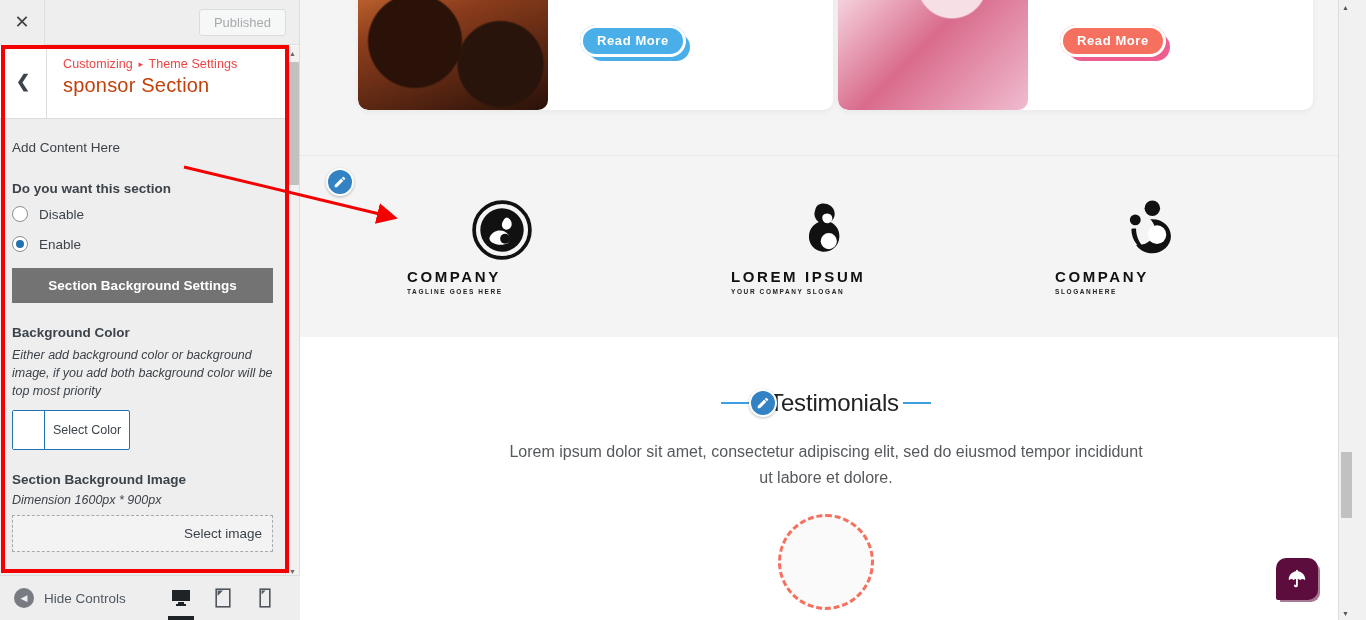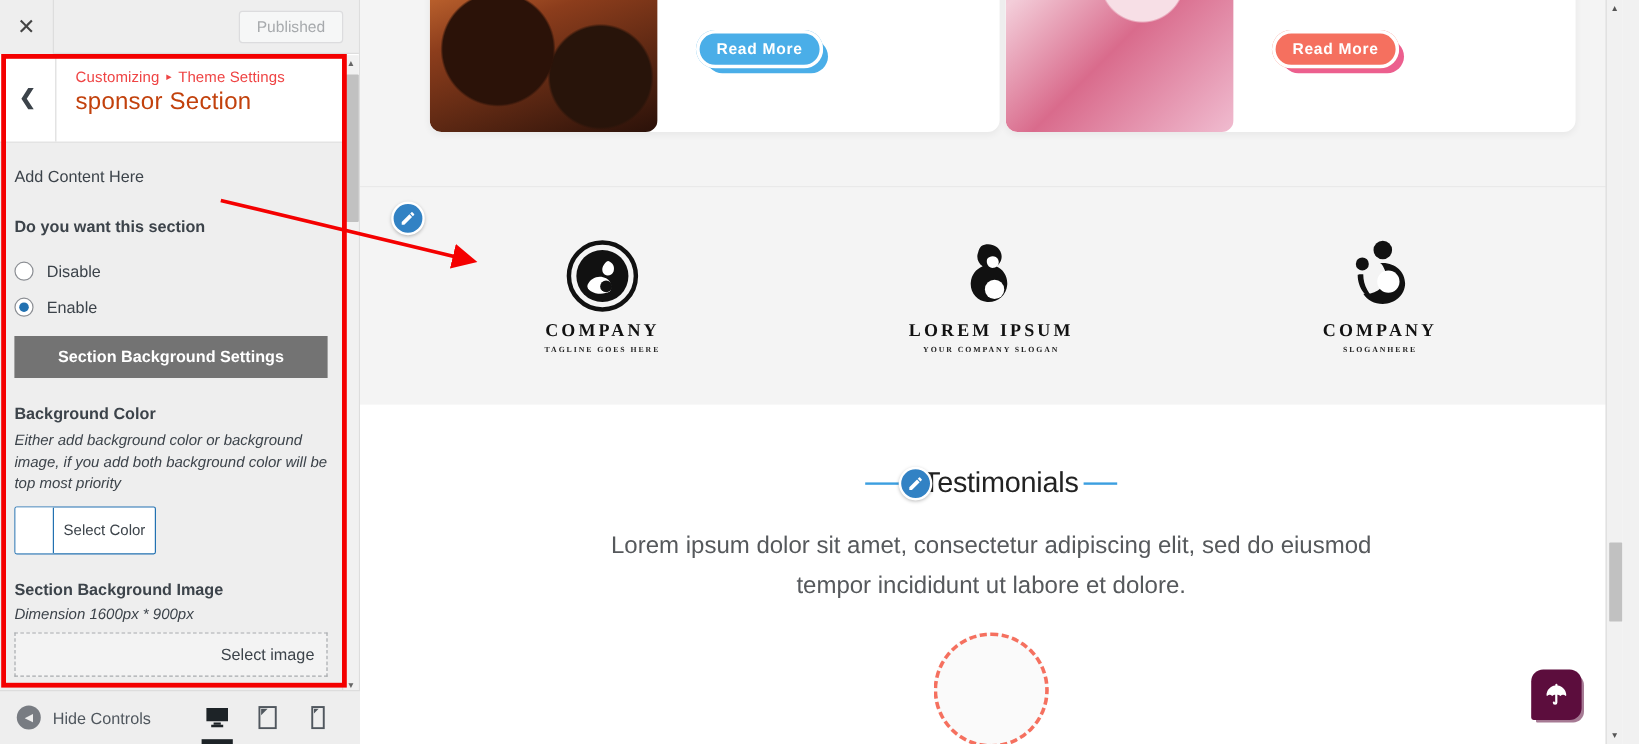--- a/index.html
+++ b/index.html
@@ -69,21 +69,21 @@
 
   
   .cz-body {
     position: absolute; left: 0; top: 120px;
     width: 285px; height: 458px;
     background: #eeeeee;
     padding: 20px 12px 10px 12px;
     overflow: hidden;
   }
   .ctl-label-plain { font-size: 13.5px; color: #3c434a; margin-bottom: 26px; }
-  .ctl-title { font-size: 13.5px; color: #3c434a; font-weight: bold; margin-bottom: 22px; }
+  .ctl-title { font-size: 13.5px; color: #3c434a; font-weight: bold; margin-bottom: 10px; }
   .radio-row { display: flex; align-items: center; margin-bottom: 14px; cursor: pointer; }
   .radio {
     width: 16px; height: 16px; border-radius: 50%;
     border: 1px solid #8c8f94; background: #fff;
     margin-right: 11px; position: relative; flex: none;
   }
   .radio.checked { border-color: #8c8f94; }
   .radio.checked::after {
     content: ""; position: absolute;
     left: 3px; top: 3px; width: 8px; height: 8px;
@@ -225,21 +225,21 @@
   .edit-pencil {
     position: absolute; width: 28px; height: 28px; border-radius: 50%;
     background: #3282c4; border: 2px solid #fff;
     box-shadow: 0 1px 3px rgba(0,0,0,.25);
     display: flex; align-items: center; justify-content: center;
     cursor: pointer; z-index: 6;
   }
   .edit-pencil svg { width: 14px; height: 14px; fill: #fff; }
   .sponsor-edit { left: 26px; top: 12px; }
 
-  .logo { text-align: center; width: 190px; font-family: Liberation Serif, serif; }
+  .logo { text-align: left; width: 190px; }
   .logo-mark { height: 62px; display: flex; align-items: center; justify-content: center; }
   .logo-mark svg { height: 62px; }
   .logo-name {
     font-size: 15px; font-weight: bold; letter-spacing: 2.6px;
     color: #111; margin-top: 7px;
   }
   .logo-name.script { font-size: 15px; letter-spacing: 0; }
   .logo-tag {
     font-size: 6.5px; font-weight: bold; letter-spacing: 1.6px;
     color: #222; margin-top: 3px;
@@ -259,21 +259,21 @@
     font-size: 24px; color: #222; font-weight: 500;
     padding: 0 4px; letter-spacing: -.2px;
   }
   .tst-pencil { position: relative; margin-right: -12px; z-index: 4; }
   .tst-title {
     font-size: 34px; font-weight: bold; color: #1a1a1a;
     margin-top: 14px; letter-spacing: .4px;
   }
   .tst-sub {
     margin: 22px auto 0; max-width: 640px;
-    font-size: 20px; color: #56595c; line-height: 1.65;
+    font-size: 16px; color: #56595c; line-height: 1.65;
   }
   .avatar-peek {
     margin: 22px auto 0; width: 96px; height: 96px; border-radius: 50%;
     border: 3px dashed #f5705f; background: #fafafa;
   }
 
   
   .umbrella-btn {
     position: absolute; right: 34px; bottom: 20px;
     width: 42px; height: 42px;

